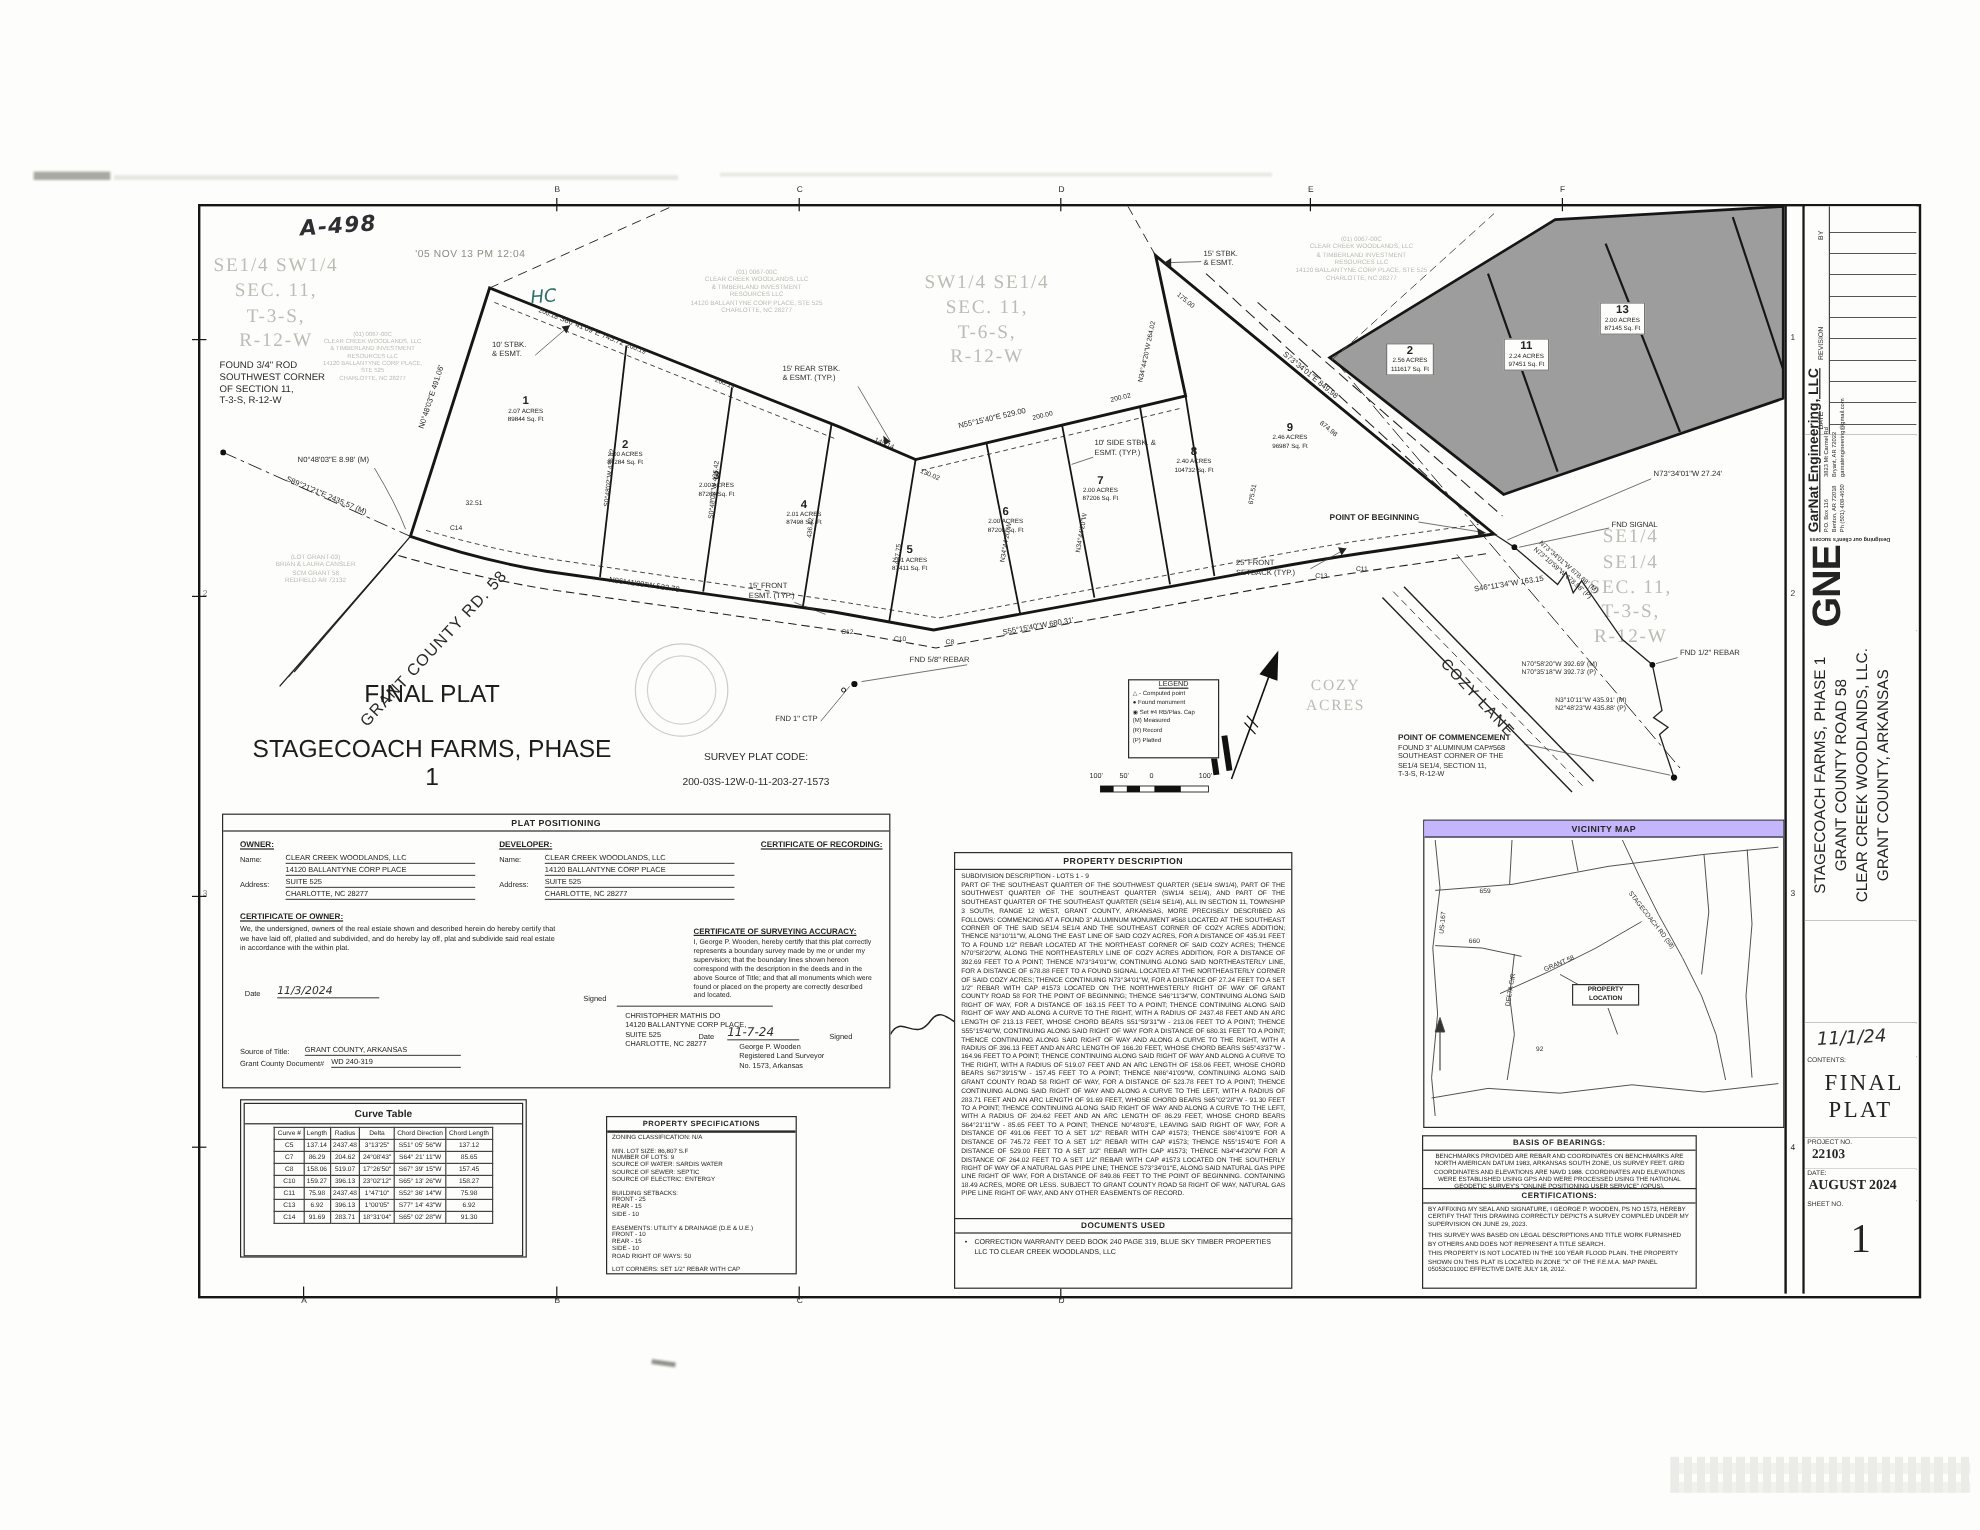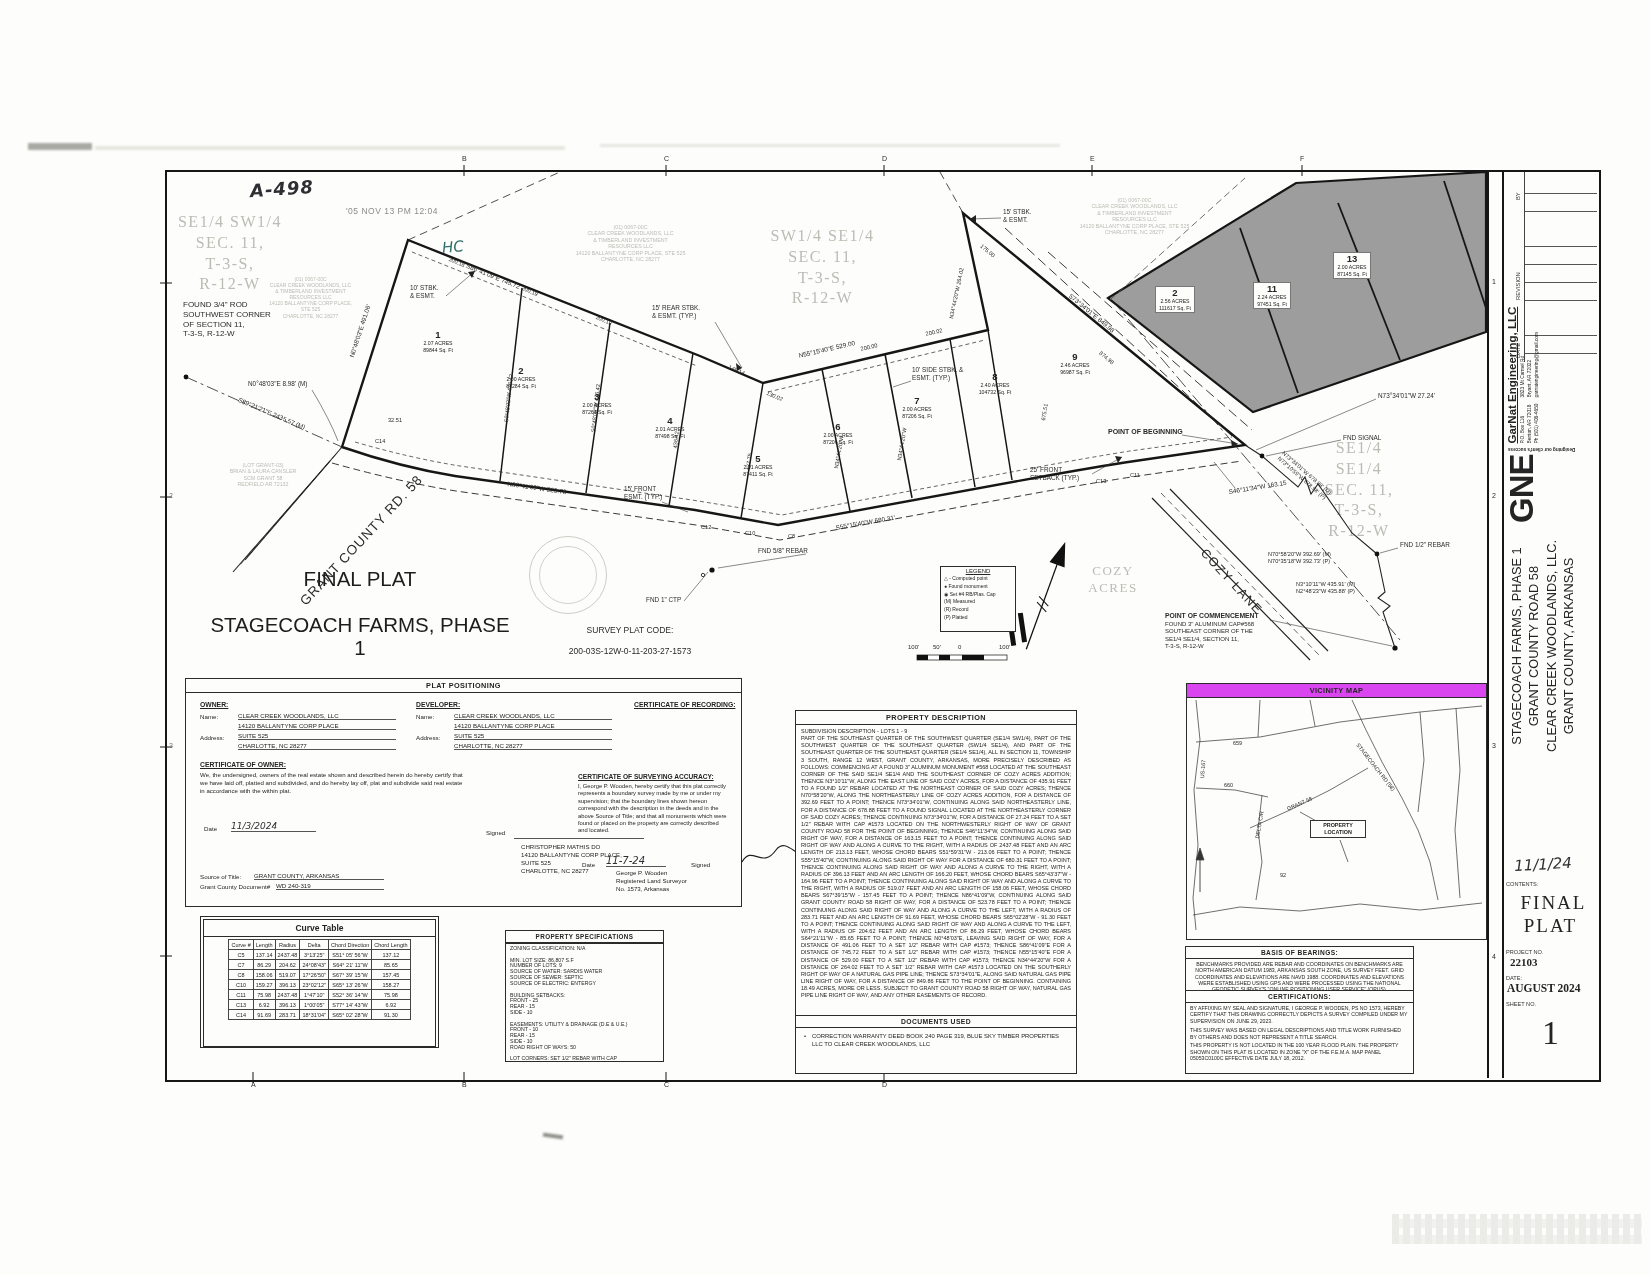--- a/index.html
+++ b/index.html
@@ -206,21 +206,21 @@
     <path d="M742,862 C752,844 762,870 776,850 C788,834 800,868 818,852 C828,843 838,858 848,850 C856,844 862,852 870,847" stroke-width="1.2"></path>
   </g>
 </svg>
 
 <div class="lbl ghost gserif" style="left:175px;top:212px;width:110px;font-size:16px">SE1/4 SW1/4
 SEC. 11,
 T-3-S,
 R-12-W</div>
 <div class="lbl ghost gserif" style="left:765px;top:226px;width:115px;font-size:16px">SW1/4 SE1/4
 SEC. 11,
-T-3-S,
+T-6-S,
 R-12-W</div>
 <div class="lbl ghost gserif" style="left:1315px;top:438px;width:88px;font-size:16px">SE1/4 SE1/4
 SEC. 11,
 T-3-S,
 R-12-W</div>
 <div class="lbl ghost gserif" style="left:1078px;top:563px;width:70px;font-size:13px">COZY
 ACRES</div>
 <div class="lbl ghost c" style="left:268px;top:276px;width:85px;font-size:5px">(01) 0067-00C
 CLEAR CREEK WOODLANDS, LLC
 &amp; TIMBERLAND INVESTMENT
@@ -546,21 +546,21 @@
 
 <div class="box" style="left:795px;top:1015px;width:280px;height:57px">
   <div class="boxtitle" style="font-size:6.8px">DOCUMENTS USED</div>
   <div style="font-size:5.9px;line-height:1.35;padding:5px 8px 0 16px;position:relative">
     <span class="abs" style="left:8px;top:5px">•</span>
     <span>CORRECTION WARRANTY DEED BOOK 240 PAGE 319, BLUE SKY TIMBER PROPERTIES LLC TO CLEAR CREEK WOODLANDS, LLC</span>
   </div>
 </div>
 
 <div class="box" style="left:1186px;top:683px;width:299px;height:255px;background:transparent">
-  <div class="boxtitle" style="background:#d946ef">VICINITY MAP</div>
+  <div class="boxtitle" style="background:#c4b5fd">VICINITY MAP</div>
 </div>
 <div class="lbl r" style="left:1199px;top:778px;font-size:5.5px;transform:rotate(-85deg);z-index:7">US-167</div>
 <div class="lbl" style="left:1233px;top:740px;font-size:5.5px;z-index:7">659</div>
 <div class="lbl" style="left:1224px;top:782px;font-size:5.5px;z-index:7">660</div>
 <div class="lbl r" style="left:1254px;top:838px;font-size:5.5px;transform:rotate(-80deg);z-index:7">DELTA CIR</div>
 <div class="lbl r" style="left:1286px;top:806px;font-size:5.5px;transform:rotate(-23deg);z-index:7">GRANT 58</div>
 <div class="lbl r" style="left:1360px;top:742px;font-size:5.5px;transform:rotate(52deg);z-index:7">STAGECOACH RD (58)</div>
 <div class="lbl" style="left:1280px;top:872px;font-size:5.5px;z-index:7">92</div>
 <div class="abs c" style="left:1310px;top:820px;width:54px;border:1px solid #333;background:#fdfdfb;font-size:5.4px;font-weight:bold;line-height:1.25;white-space:pre-line;z-index:7;padding:1px 0">PROPERTY
 LOCATION</div>

